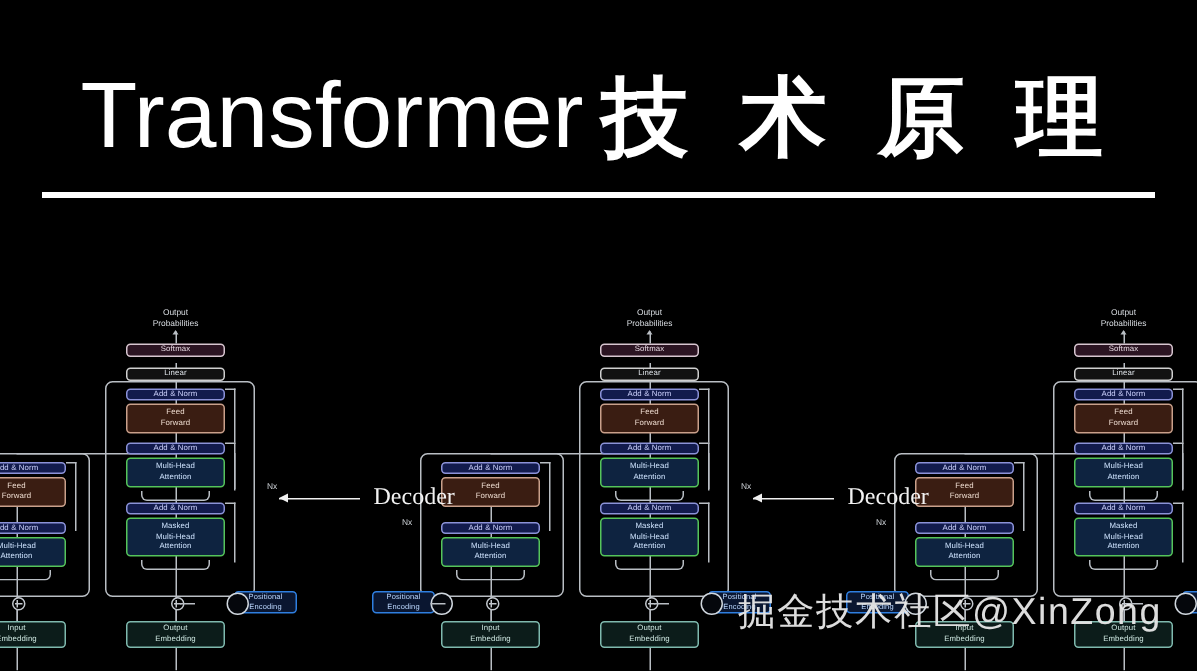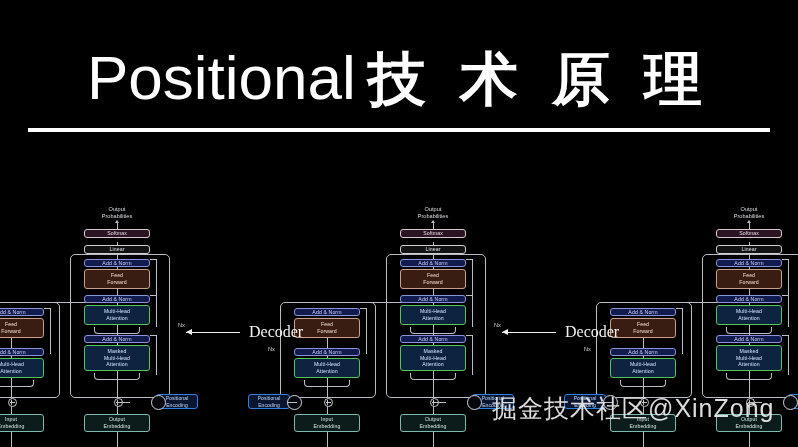--- a/index.html
+++ b/index.html
@@ -429,19 +429,19 @@
   <div class="callout" id="callout-1" style="left:186px; top:323px;">
     <span class="arrow-line"></span>
     <span>Decoder</span>
   </div>
   <div class="callout" id="callout-2" style="left:502px; top:323px;">
     <span class="arrow-line"></span>
     <span>Decoder</span>
   </div>
 
   <div class="banner">
-    <div class="title-main"><span>Positional</span><span class="cjk">技 术 原 理</span></div>
+    <div class="title-main"><span>Transformer</span><span class="cjk">技 术 原 理</span></div>
     <div class="divider"></div>
   </div>
 
   <div class="wm-main">掘金技术社区@XinZong</div>
 
 </div>
 
 </body></html>

